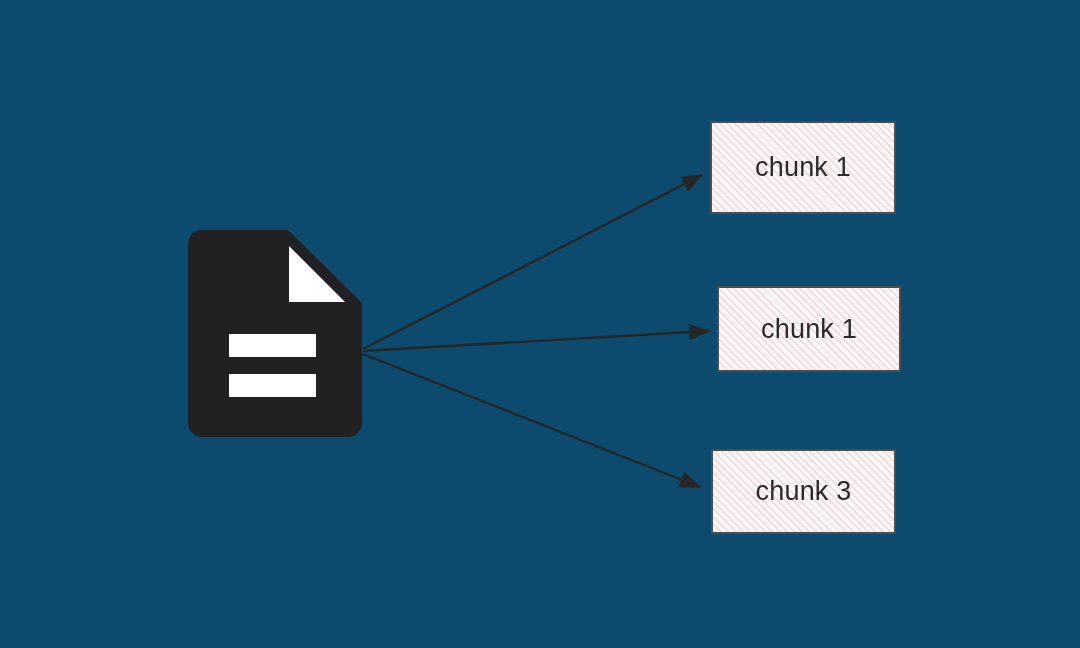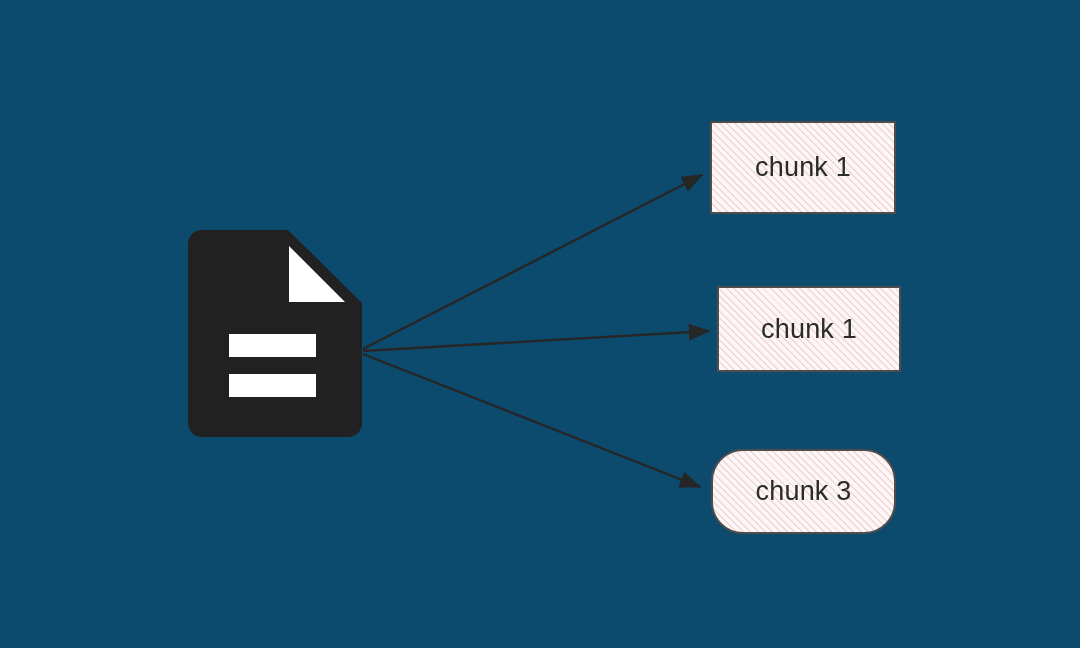--- a/index.html
+++ b/index.html
@@ -45,21 +45,21 @@
   .chunk-label {
     font-family: "Liberation Sans", sans-serif;
     font-size: 27px;
     color: #2b2b2b;
     letter-spacing: 0.2px;
     line-height: 1;
     white-space: nowrap;
   }
   #chunk-box-1 { left: 710px; top: 121px; width: 186px; height: 93px; }
   #chunk-box-2 { left: 717px; top: 286px; width: 184px; height: 86px; }
-  #chunk-box-3 { left: 711px; top: 449px; width: 185px; height: 85px; border-radius: 32px; }
+  #chunk-box-3 { left: 711px; top: 449px; width: 185px; height: 85px; }
 
   #watermark {
     position: absolute;
     left: 755px;
     top: 580px;
     display: flex;
     align-items: center;
     gap: 10px;
   }
   #watermark-text {

